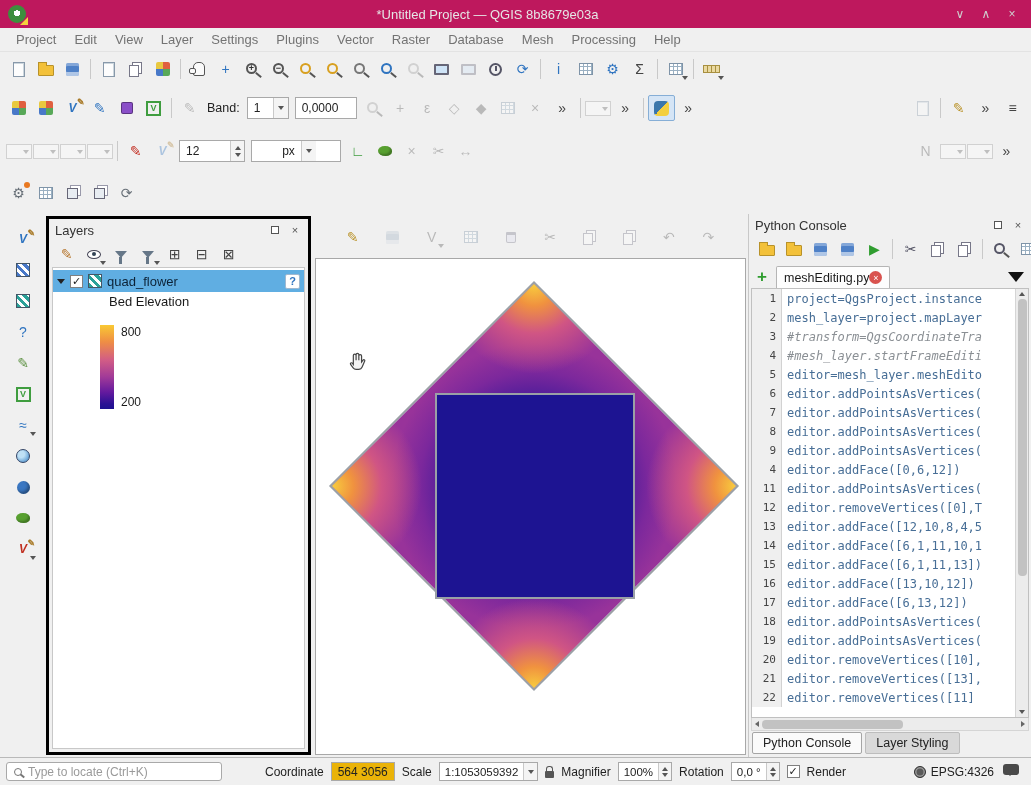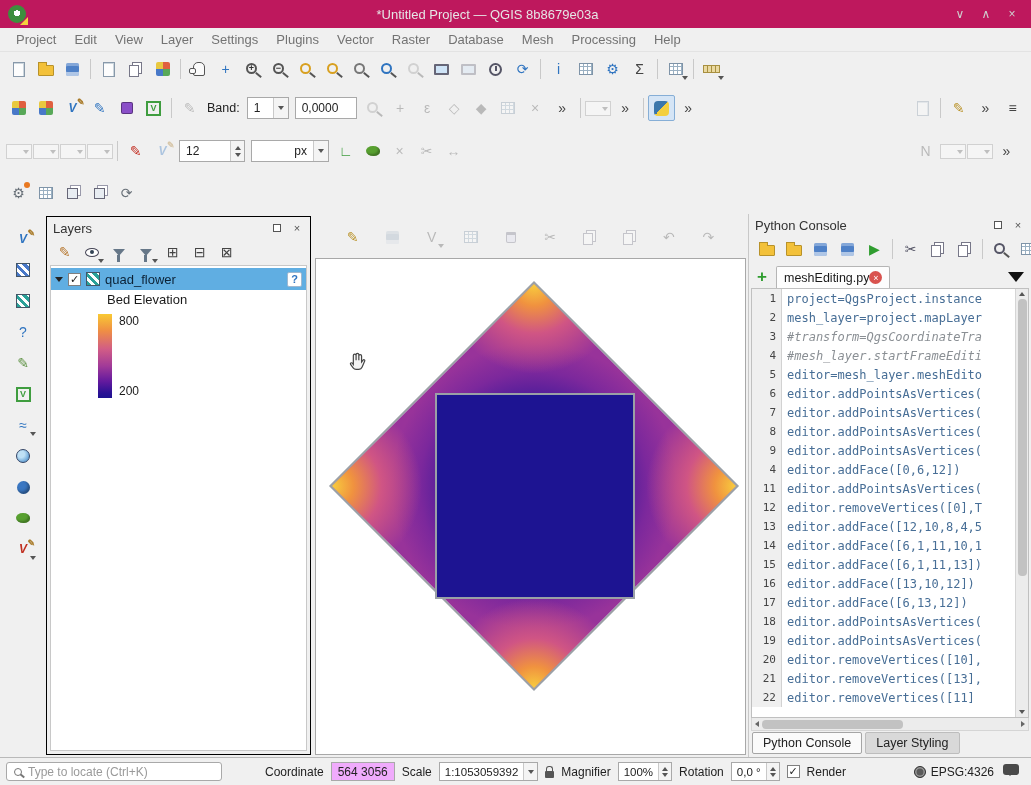--- a/index.html
+++ b/index.html
@@ -68,47 +68,47 @@
   .s-copy{width:10px;height:12px;background:#fff;border:1px solid #778;box-shadow:3px -3px 0 -1px #fff,3px -3px 0 0 #778;margin:3px 0 0 -3px}
   .s-ruler{width:17px;height:8px;background:#ead9a0;border:1px solid #a89040;background-image:repeating-linear-gradient(90deg,transparent 0 3px,#a89040 3px 4px)}
   .s-python{width:15px;height:15px;border-radius:4px;background:linear-gradient(135deg,#3a76ab 50%,#f3cf3e 50%)}
   .s-combo{width:26px;height:15px;border:1px solid #999;background:#fff;position:relative}
   .s-combo::after{content:"";position:absolute;right:2px;top:5px;width:0;height:0;border-left:3px solid transparent;border-right:3px solid transparent;border-top:4px solid #666}
 
   
   .combo{height:22px;border:1px solid #a9a9a9;background:#fff;display:inline-flex;align-items:center;margin:0 3px}
   .combo-val{padding:0 6px;font-size:12px;color:#222;white-space:nowrap}
   .combo-btn{width:15px;align-self:stretch;border-left:1px solid #c9c9c9;display:flex;align-items:center;justify-content:center;background:#f4f4f4}
-  .combo.wide{width:78px;justify-content:flex-end}
+  .combo.wide{width:90px;justify-content:center}
   .field{height:22px;border:1px solid #a9a9a9;background:#fff;display:inline-flex;align-items:center;padding:0 6px;font-size:12px;margin:0 3px}
   .spin{height:22px;width:66px;border:1px solid #a9a9a9;background:#fff;display:inline-flex;align-items:center;margin:0 3px}
   .spin-val{flex:1;padding-left:6px;font-size:12px}
   .spin-arrows{width:14px;display:flex;flex-direction:column;align-items:center;justify-content:center;gap:3px;border-left:1px solid #c9c9c9;align-self:stretch;background:#f4f4f4}
   .ctl-label{font-size:12.5px;color:#222;margin:0 4px;white-space:nowrap}
 
   
   #main{position:absolute;top:214px;left:0;right:0;bottom:28px;display:flex;background:#f0f0f0}
   #leftbar{width:46px;display:flex;flex-direction:column;align-items:center;padding-top:12px;gap:5px;flex:none}
 
-  #layers-panel{width:265px;flex:none;display:flex;flex-direction:column;border:1px solid #000000;background:#f0f0f0;margin:2px 2px 2px 0}
+  #layers-panel{width:265px;flex:none;display:flex;flex-direction:column;border:3px solid #000000;background:#f0f0f0;margin:2px 2px 2px 0}
   .phead{height:22px;display:flex;align-items:center;padding:0 6px;font-size:13px;color:#333}
   .ph-btns{margin-left:auto;display:flex;gap:6px;align-items:center}
   .ph-btn{width:14px;height:14px;display:flex;align-items:center;justify-content:center;font-size:11px;color:#555}
   .float-ico{width:8px;height:8px;border:1px solid #555;background:#fff}
   .ptb{height:26px;display:flex;align-items:center;padding:0 4px}
   .tree{flex:1;background:#fff;border:1px solid #c8c8c8;margin:0 3px 3px;padding-top:2px;overflow:hidden}
   .lrow{height:22px;display:flex;align-items:center;gap:5px;padding:0 4px}
   .lrow.sel{background:#60aee2}
   .expander{width:0;height:0;border-left:4px solid transparent;border-right:4px solid transparent;border-top:5px solid #222}
   .cb{width:13px;height:13px;border:1px solid #808080;background:#fff;display:flex;align-items:center;justify-content:center;flex:none}
   .cbk{font-size:11px;line-height:1;color:#1a1a1a}
   .mesh-ico{width:14px;height:14px}
   .lname{font-size:13px;color:#0c2236}
   .qbadge{width:15px;height:15px;background:#fff;border:1px solid #9fb8d0;border-radius:2px;color:#2f74c0;font-weight:bold;font-size:11px;display:flex;align-items:center;justify-content:center}
-  .legend-title{margin:2px 0 7px 56px;font-size:13px;color:#1a1a1a}
+  .legend-title{margin:2px 0 16px 56px;font-size:13px;color:#1a1a1a}
   .ramp-row{display:flex;margin-left:47px;gap:7px}
   .ramp{width:14px;height:84px;background:linear-gradient(#f9c933 0%,#ef8e44 20%,#d15c86 42%,#a13a98 62%,#641a9e 80%,#2a1194 94%,#1d1190 100%)}
   .ramp-labels{display:flex;flex-direction:column;justify-content:space-between;height:84px;font-size:12px;color:#1a1a1a}
 
   #map-area{flex:1;display:flex;flex-direction:column;margin:2px}
   #map-toolbar{height:42px;display:flex;align-items:center;justify-content:space-between;padding:0 24px;background:#f0f0f0}
   #canvas{flex:1;background:#ffffff;border:1px solid #a8a8a8;position:relative;overflow:hidden}
   #diamond{position:absolute;left:73px;top:82px;width:290px;height:290px;transform:rotate(45deg);border:2px solid #9aa0a6;
     background:
       radial-gradient(circle 155px at 0% 0%,   #f8ce3e 0%, #f0923f 14%, #d05584 32%, rgba(125,40,155,0) 58%),
@@ -142,21 +142,21 @@
   .btab{padding:3px 10px;font-size:12.5px;background:#d9d9d9;border:1px solid #bdbdbd;border-radius:2px;color:#222}
   .btab.active{background:#fafafa;border-color:#a5a5a5}
 
   
   #statusbar{position:absolute;left:0;bottom:0;width:100%;height:28px;background:#f0f0f0;border-top:1px solid #b9b9b9;display:flex;align-items:center;padding:0 6px;gap:7px;font-size:12px;color:#222}
   .locator{width:216px;height:19px;border:1px solid #a9a9a9;border-radius:3px;background:#fff;display:flex;align-items:center;gap:6px;padding:0 7px;flex:none}
   .loc-ph{color:#9a9a9a;font-size:12px}
   .loc-mag{width:8px;height:8px;border:1.5px solid #777;border-radius:50%;position:relative;flex:none}
   .loc-mag::after{content:"";position:absolute;width:5px;height:1.5px;background:#777;right:-4px;bottom:-2px;transform:rotate(40deg)}
   .sb-label{white-space:nowrap}
-  .sb-field{height:19px;border:1px solid #a9a9a9;background:#f0abfc;display:inline-flex;align-items:center;justify-content:center;padding:0 4px;font-size:12px}
+  .sb-field{height:19px;border:1px solid #a9a9a9;background:#eab308;display:inline-flex;align-items:center;justify-content:center;padding:0 4px;font-size:12px}
   .sb-combo,.sb-spin{height:19px;border:1px solid #a9a9a9;background:#fff;display:inline-flex;align-items:center}
   .sb-combo .combo-val,.sb-spin .combo-val{padding:0 5px;font-size:11.5px}
   .sb-combo .combo-btn{width:14px}
   .sb-spin .spin-arrows{width:13px;gap:2px}
   .lock{width:9px;height:7px;background:#555;border-radius:1px;position:relative;margin-top:5px;flex:none}
   .lock::before{content:"";position:absolute;top:-5px;left:1px;width:5px;height:5px;border:1.5px solid #555;border-bottom:none;border-radius:3px 3px 0 0}
   .crs-group{display:flex;align-items:center;gap:5px;margin-left:auto}
   .crs-ico{width:12px;height:12px;border-radius:50%;background:#5a5a5a;border:1px solid #333;box-shadow:inset 0 0 0 1.5px #9a9a9a}
   .bubble{width:16px;height:11px;background:#4a4a4a;border-radius:3px;position:relative;margin:0 6px 4px 2px}
   .bubble::after{content:"";position:absolute;left:3px;bottom:-5px;width:0;height:0;border:4px solid transparent;border-top-color:#4a4a4a}

